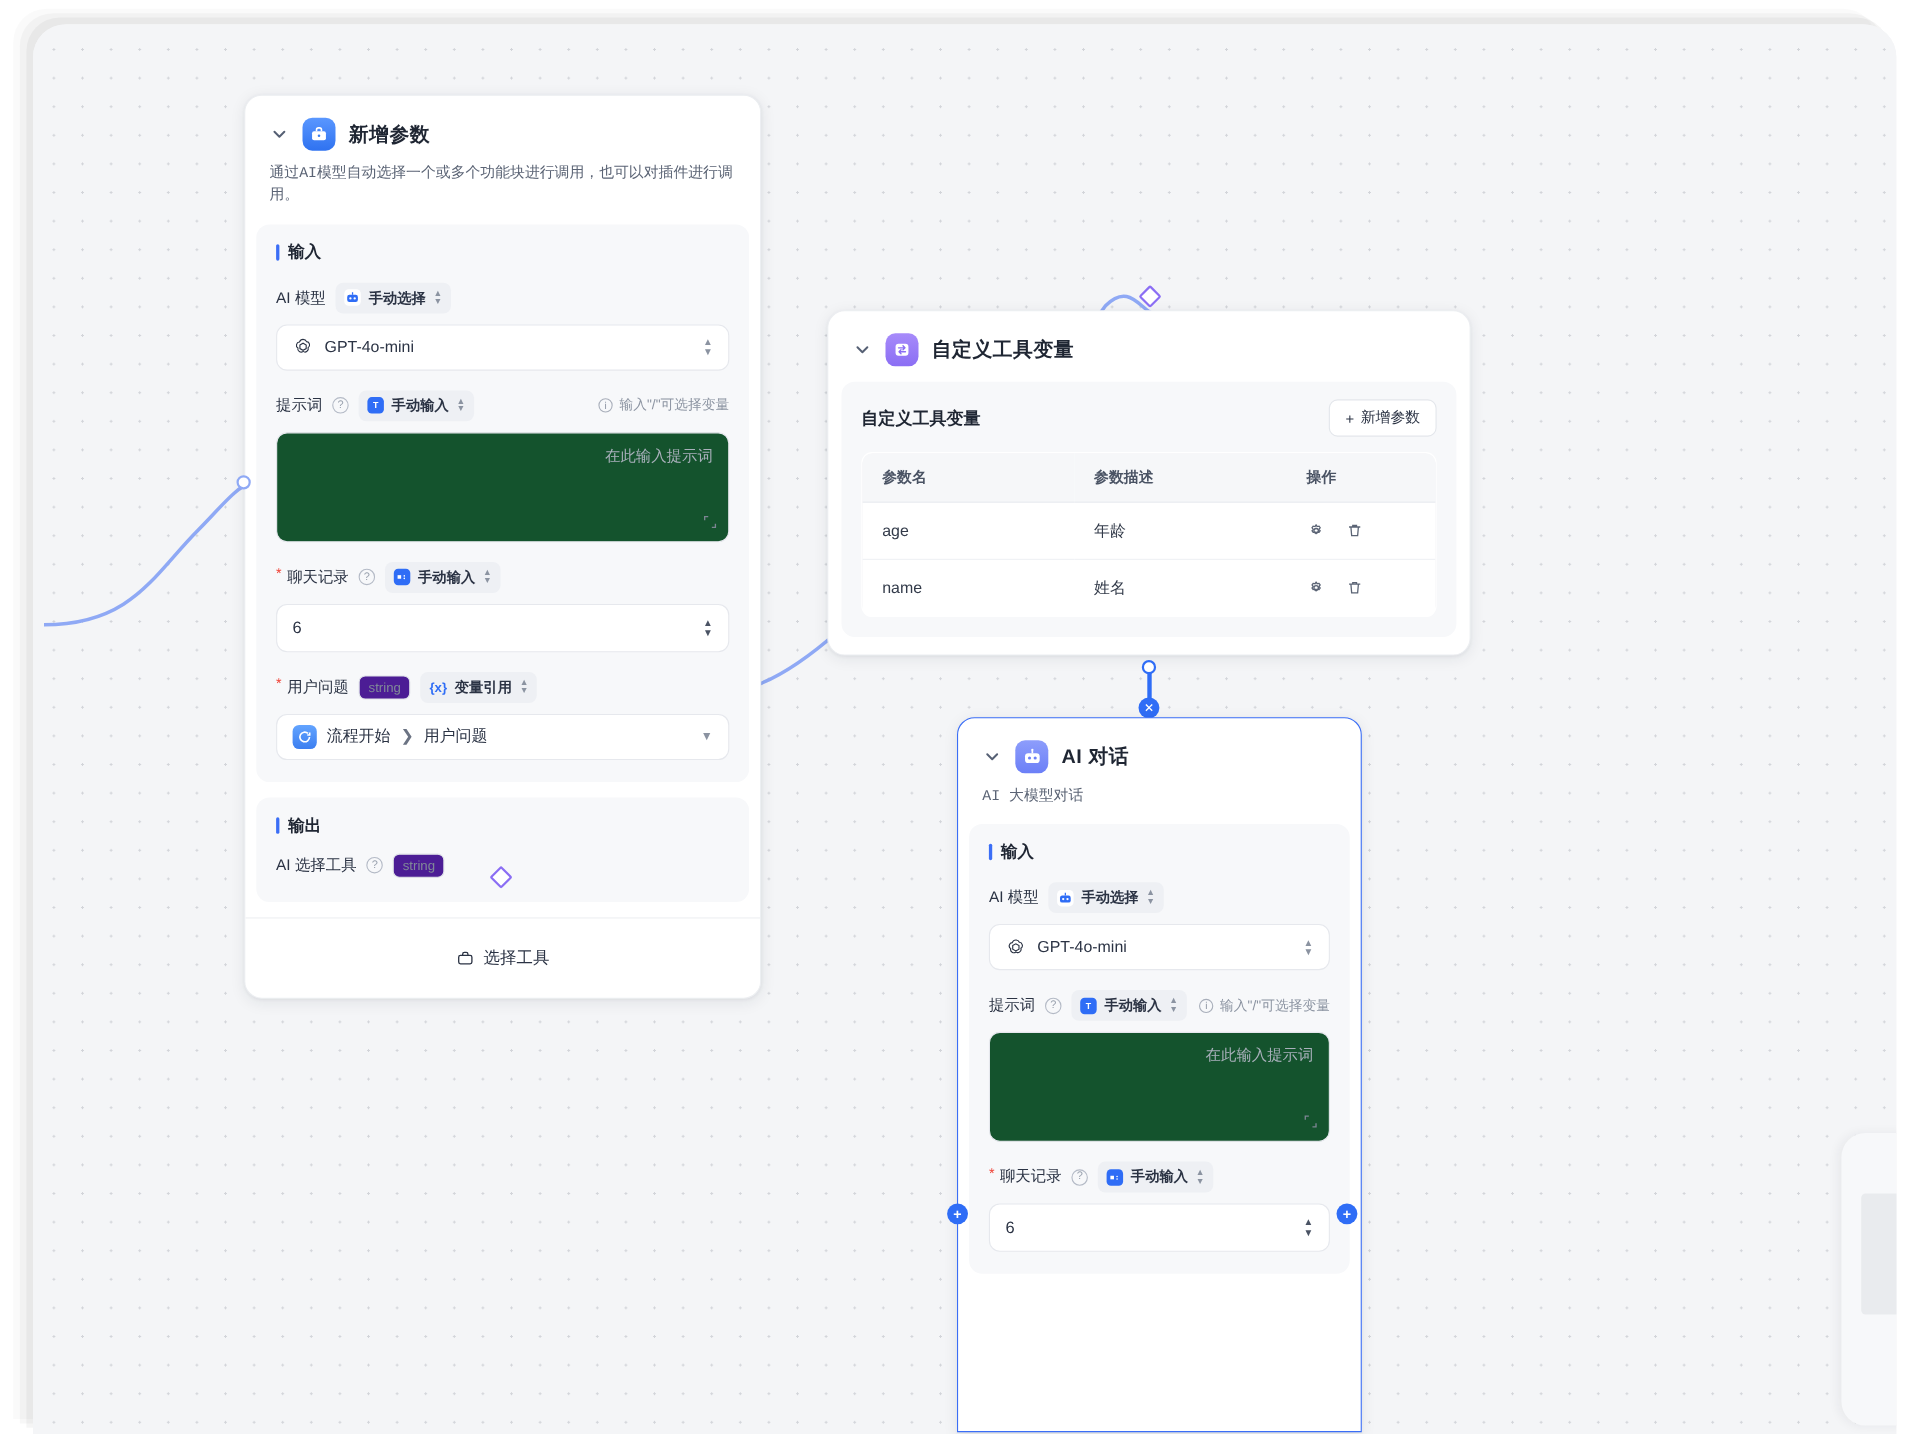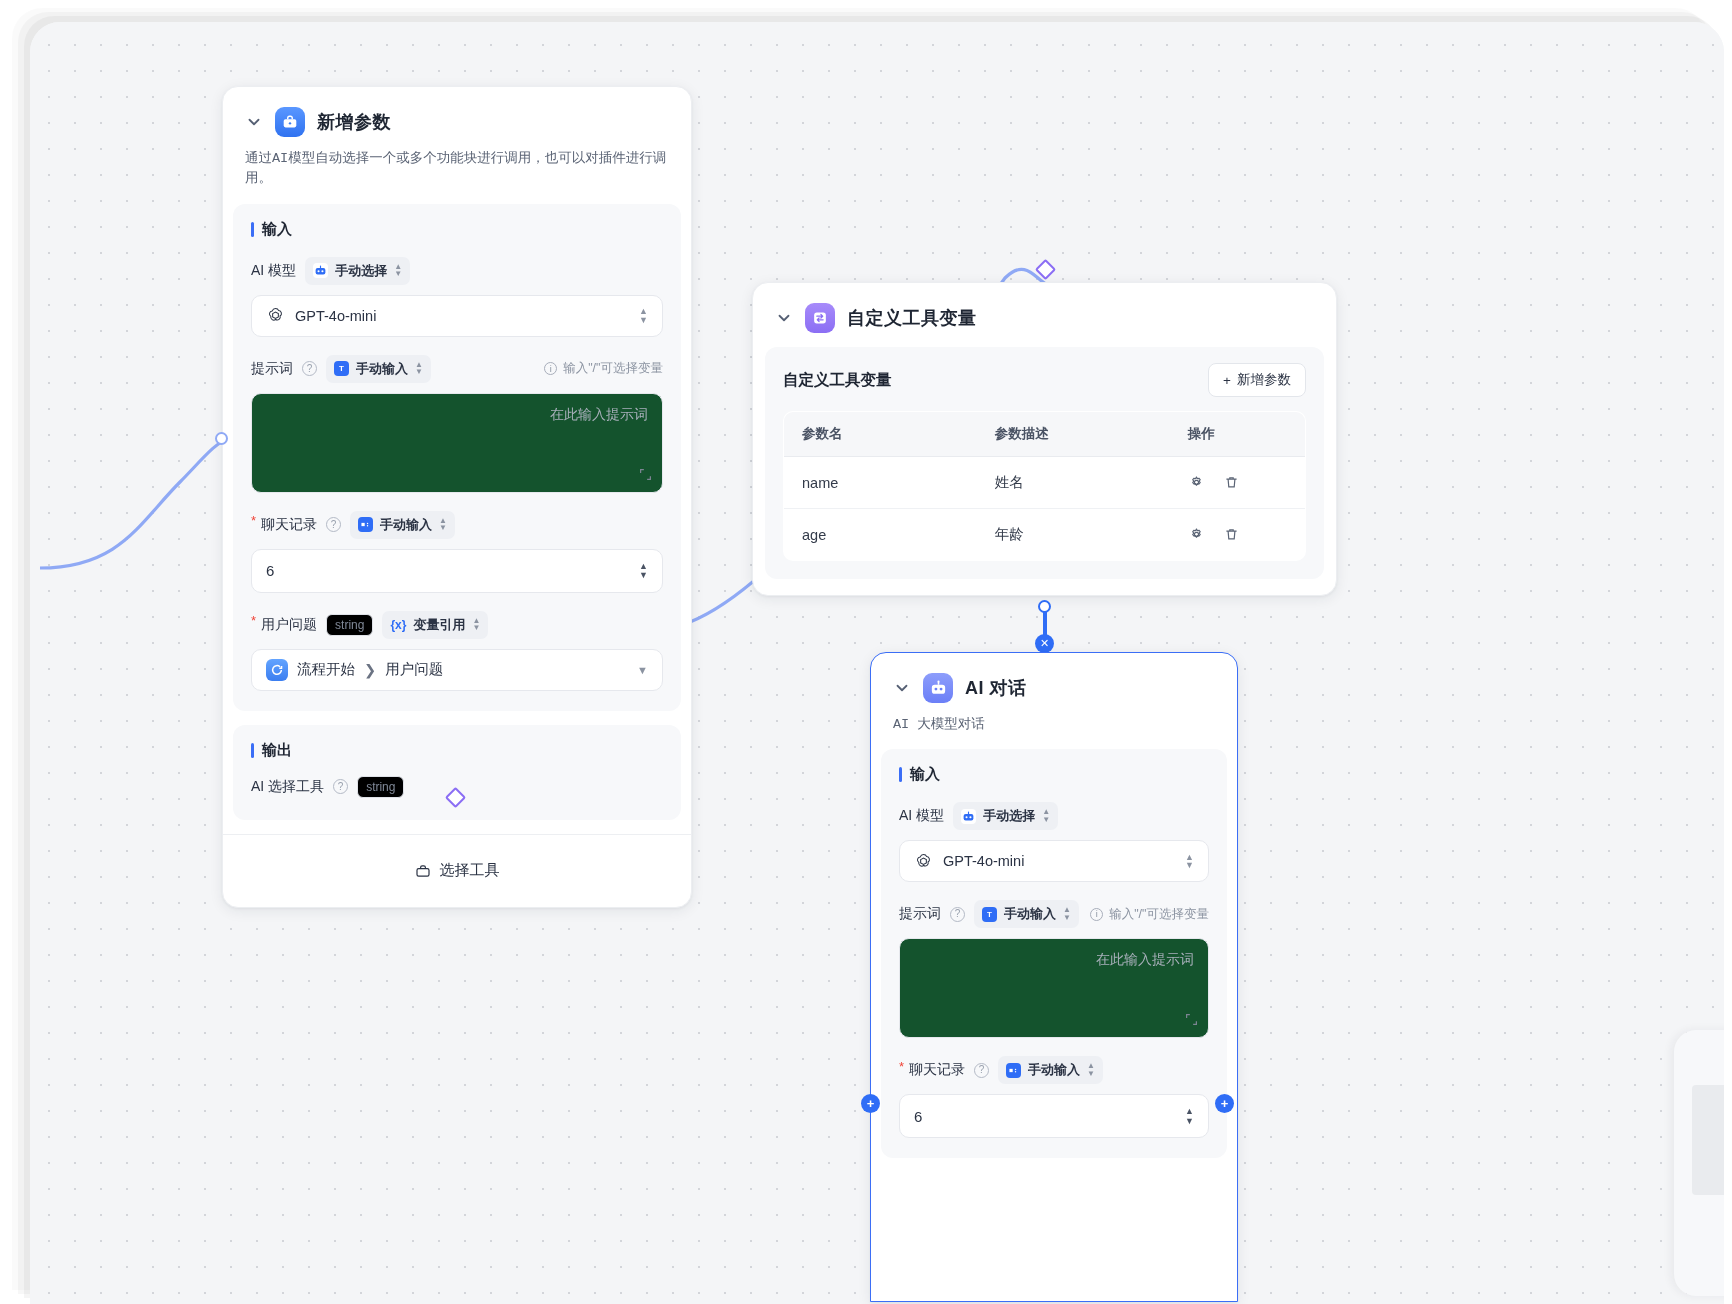--- a/index.html
+++ b/index.html
@@ -63,21 +63,21 @@
   .req { color:#f04438; font-size:13px; position:relative; top:-4px; margin-right:-4px; }
   .qmark { width:15px; height:15px; border-radius:50%; border:1.2px solid #b4bac6; color:#98a0ad;
            font-size:10px; display:inline-flex; align-items:center; justify-content:center; line-height:1; }
   .pill { display:inline-flex; align-items:center; gap:7px; background:#eef0f4; border-radius:7px;
           padding:5px 8px; font-size:13px; font-weight:700; color:#2b3344; cursor:pointer; }
   .pill .sq { width:15px; height:15px; border-radius:4px; display:flex; align-items:center; justify-content:center; font-size:8px; color:#fff; }
   .sq-robot { background:#fff; }
   .sq-blue { background:#2f6df6; }
   .sq-list { background:#2f6df6; }
   .updown { display:flex; flex-direction:column; gap:1px; color:#8b93a1; font-size:8px; line-height:.8; }
-  .tag { font-size:12px; color:#808998; border:1px solid #dfe2e8; background:#000000; border-radius:6px; padding:3px 8px; }
+  .tag { font-size:12px; color:#808998; border:1px solid #dfe2e8; background:#4c1d95; border-radius:6px; padding:3px 8px; }
   .hint { margin-left:auto; display:flex; align-items:center; gap:6px; font-size:12.5px; color:#8b93a1; }
   .hint .i { width:13px; height:13px; border-radius:50%; border:1.2px solid #a8aeba; font-size:9px; display:flex; align-items:center; justify-content:center; color:#8b93a1; }
 
   .ctl { margin-top:10px; background:#fff; border:1px solid #e6e8ed; border-radius:10px;
          height:42px; display:flex; align-items:center; padding:0 14px; font-size:14.5px; color:#2b3344; cursor:text; }
   .ctl .sel-ico { margin-right:10px; display:flex; align-items:center; }
   .ctl .caret { margin-left:auto; color:#8b93a1; display:flex; flex-direction:column; gap:2px; font-size:9px; line-height:.7; }
   .textarea { margin-top:10px; background:#14532d; border:1px solid #e6e8ed; border-radius:10px; height:100px;
               position:relative; padding:12px 14px; font-size:14px; color:#a9b0bb; cursor:text; }
   .expand { position:absolute; right:10px; bottom:8px; color:#7d8593; font-size:12px; }
@@ -332,58 +332,58 @@
       </div>
       <table class="params">
         <thead>
           <tr>
             <th style="width:37%">参数名</th>
             <th style="width:37%">参数描述</th>
             <th>操作</th>
           </tr>
         </thead>
         <tbody>
+          <tr>
+            <td>age</td>
+            <td>年龄</td>
+            <td>
+              <span class="rowacts">
+                <span>
+                      <svg width="17" height="17" viewBox="0 0 20 20" fill="none" stroke="#5b6475" stroke-width="1.4">
+                        <circle cx="10" cy="10" r="2.4"></circle>
+                        <path d="M10 2.6l1 1.9 2.1-.4 1.2 1.8-1.3 1.7 1.3 1.7-1.2 1.8-2.1-.4-1 1.9h-.1l-1-1.9-2.1.4L5.6 9.3 6.9 7.6 5.6 5.9l1.2-1.8 2.1.4 1-1.9z" transform="translate(0,1.2) scale(1,0.95)"></path>
+                      </svg>
+                    </span>
+                <span>
+                      <svg width="17" height="17" viewBox="0 0 20 20" fill="none" stroke="#5b6475" stroke-width="1.4">
+                        <path d="M4 6h12M8 6V4.4h4V6M6 6l.8 9.2h6.4L14 6"></path>
+                      </svg>
+                    </span>
+              </span>
+            </td>
+          </tr>
           <tr>
             <td>name</td>
             <td>姓名</td>
             <td>
               <span class="rowacts">
                 <span>
                       <svg width="17" height="17" viewBox="0 0 20 20" fill="none" stroke="#5b6475" stroke-width="1.4">
                         <circle cx="10" cy="10" r="2.4"></circle>
                         <path d="M10 2.6l1 1.9 2.1-.4 1.2 1.8-1.3 1.7 1.3 1.7-1.2 1.8-2.1-.4-1 1.9h-.1l-1-1.9-2.1.4L5.6 9.3 6.9 7.6 5.6 5.9l1.2-1.8 2.1.4 1-1.9z" transform="translate(0,1.2) scale(1,0.95)"></path>
                       </svg>
                     </span>
                 <span>
                       <svg width="17" height="17" viewBox="0 0 20 20" fill="none" stroke="#5b6475" stroke-width="1.4">
                         <path d="M4 6h12M8 6V4.4h4V6M6 6l.8 9.2h6.4L14 6"></path>
                       </svg>
                     </span>
               </span>
             </td>
           </tr>
-          <tr>
-            <td>age</td>
-            <td>年龄</td>
-            <td>
-              <span class="rowacts">
-                <span>
-                      <svg width="17" height="17" viewBox="0 0 20 20" fill="none" stroke="#5b6475" stroke-width="1.4">
-                        <circle cx="10" cy="10" r="2.4"></circle>
-                        <path d="M10 2.6l1 1.9 2.1-.4 1.2 1.8-1.3 1.7 1.3 1.7-1.2 1.8-2.1-.4-1 1.9h-.1l-1-1.9-2.1.4L5.6 9.3 6.9 7.6 5.6 5.9l1.2-1.8 2.1.4 1-1.9z" transform="translate(0,1.2) scale(1,0.95)"></path>
-                      </svg>
-                    </span>
-                <span>
-                      <svg width="17" height="17" viewBox="0 0 20 20" fill="none" stroke="#5b6475" stroke-width="1.4">
-                        <path d="M4 6h12M8 6V4.4h4V6M6 6l.8 9.2h6.4L14 6"></path>
-                      </svg>
-                    </span>
-              </span>
-            </td>
-          </tr>
         </tbody>
       </table>
     </div>
   </div>
   <div class="diamond" style="left:1008px; top:240px;"></div>
   <div class="port dark" style="left:1008px; top:578px;"></div>
   <div class="xbtn" style="left:1005px; top:612px;">✕</div>
   <div class="port dark" style="left:1008px; top:648px;"></div>
 
   <div class="node selected" style="left:840px; top:630px; width:368px; height:650px; border-radius:16px 16px 0 0;">

